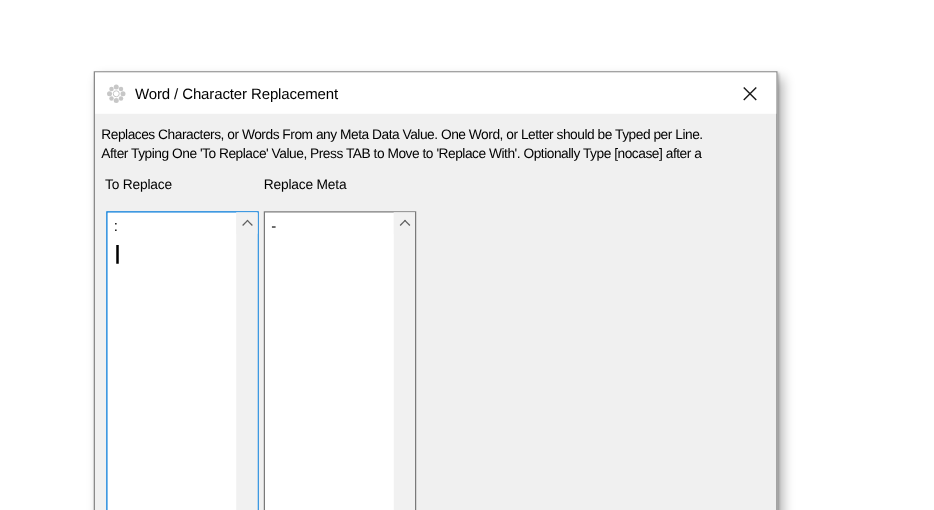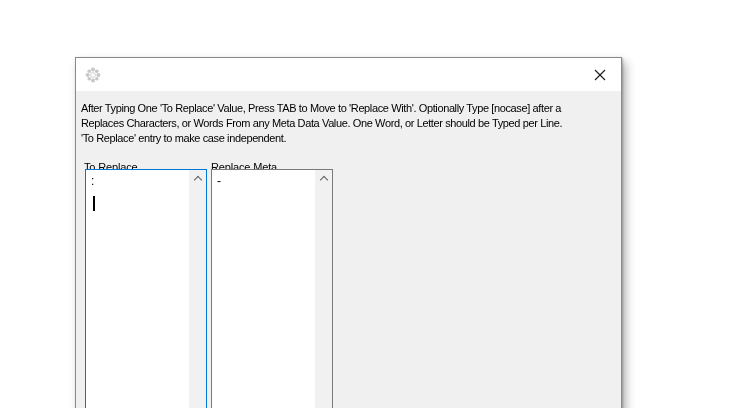--- a/index.html
+++ b/index.html
@@ -68,21 +68,21 @@
     width: 538px;
     font-size: 11px;
     letter-spacing: -0.38px;
     line-height: 15px;
     color: #000;
   }
   .description .desc-line { white-space: nowrap; }
 
   .field-label {
     position: absolute;
-    top: 103px;
+    top: 84px;
     font-size: 11px;
     letter-spacing: -0.15px;
     color: #000;
     white-space: nowrap;
   }
   .label-to-replace  { left: 8px; }
   .label-replace-with { left: 135px; }
 
   .textbox {
     position: absolute;
@@ -153,33 +153,33 @@
           <circle cx="2.6" cy="8" r="2"></circle>
           <circle cx="13.4" cy="8" r="2"></circle>
           <circle cx="4.2" cy="4.2" r="1.8"></circle>
           <circle cx="11.8" cy="4.2" r="1.8"></circle>
           <circle cx="4.2" cy="11.8" r="1.8"></circle>
           <circle cx="11.8" cy="11.8" r="1.8"></circle>
         </g>
         <circle cx="8" cy="8" r="2.4" fill="#ffffff"></circle>
         <circle cx="8" cy="8" r="2.4" fill="none" stroke="#c7c7c7" stroke-width="0.8"></circle>
       </svg>
+      <span class="title-text">Word / Character Replacement</span>
 
       <button class="close-btn">
         <svg width="12" height="12" viewBox="0 0 12 12" aria-hidden="true">
           <line x1="1" y1="1" x2="11" y2="11" stroke="#1a1a1a" stroke-width="1.1"></line>
           <line x1="11" y1="1" x2="1" y2="11" stroke="#1a1a1a" stroke-width="1.1"></line>
         </svg>
       </button>
     </div>
 
     <div class="description">
+      <div class="desc-line">Replaces Characters, or Words From any Meta Data Value. One Word, or Letter should be Typed per Line.</div>
       <div class="desc-line">After Typing One 'To Replace' Value, Press TAB to Move to 'Replace With'. Optionally Type [nocase] after a</div>
-      <div class="desc-line">Replaces Characters, or Words From any Meta Data Value. One Word, or Letter should be Typed per Line.</div>
-      <div class="desc-line">'To Replace' entry to make case independent.</div>
     </div>
 
     <div class="field-label label-to-replace">To Replace</div>
     <div class="field-label label-replace-with">Replace Meta</div>
 
     <div class="textbox textbox-to-replace">
       <div class="textbox-content">:</div>
       <div class="caret"></div>
       <div class="scrollbar">
         <button class="scroll-up-btn">

